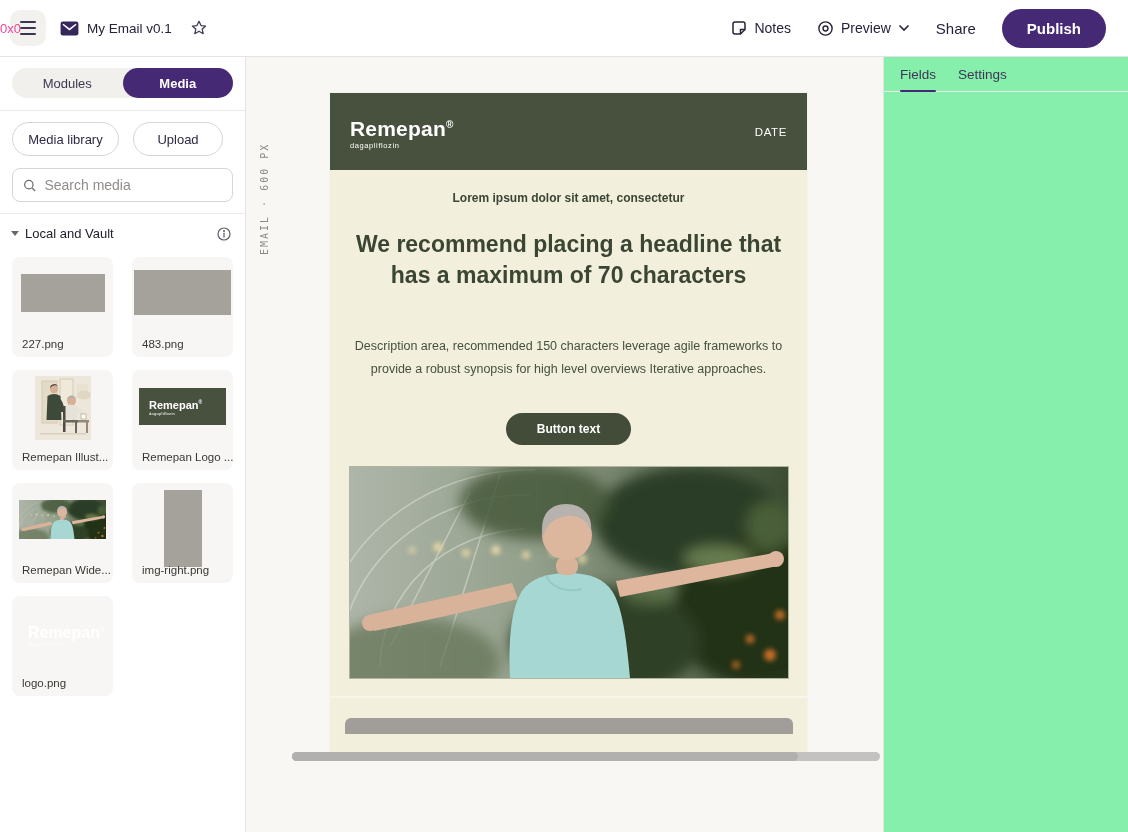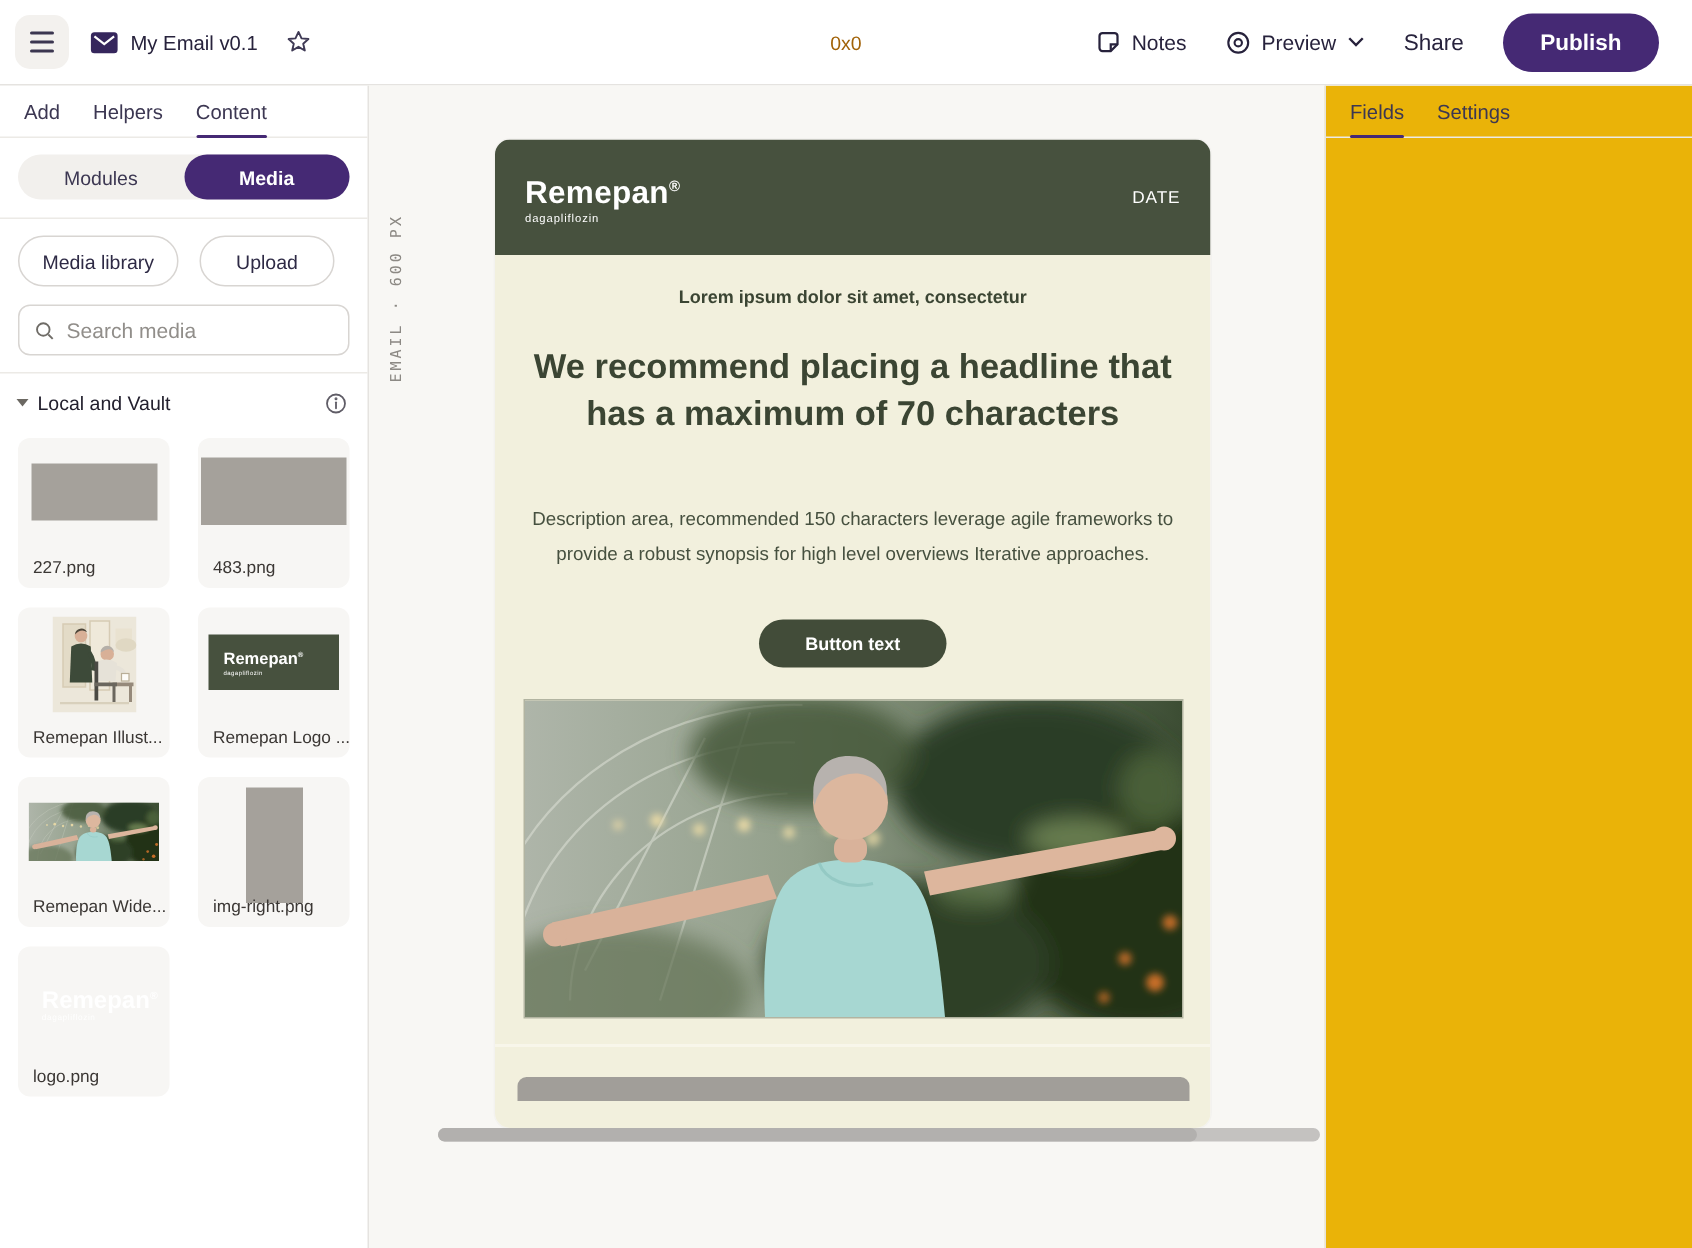--- a/index.html
+++ b/index.html
@@ -17,31 +17,31 @@
   body{font-family:"Liberation Sans","DejaVu Sans",sans-serif;background:#fff;color:var(--topbar-text);position:relative;}
 
   
   .topbar{height:57px;background:#fff;border-bottom:1px solid #e5e3e0;display:flex;align-items:center;position:relative;padding:0 22px 0 10px;}
   .tb-left{display:flex;align-items:center;}
   .hamburger-btn{width:36px;height:36px;border-radius:10px;background:#f3f1ee;display:flex;flex-direction:column;justify-content:center;align-items:center;gap:4px;cursor:pointer;border:none;}
   .hamburger-btn span{display:block;width:16px;height:2px;background:#3b3650;border-radius:1px;}
   .envelope{margin-left:14px;display:flex;align-items:center;}
   .doc-title{margin-left:8px;font-size:13.5px;font-weight:500;color:var(--topbar-text);}
   .star{margin-left:18px;display:flex;align-items:center;cursor:pointer;}
-  .tb-center{position:absolute;left:0;right:0;text-align:center;font-size:13px;color:#a16207;pointer-events:none;}
+  .tb-center{position:absolute;left:0;right:0;font-size:13px;color:#ec4899;pointer-events:none;}
   .tb-right{margin-left:auto;display:flex;align-items:center;gap:26px;position:relative;z-index:2;}
   .tb-item{display:flex;align-items:center;gap:7px;font-size:14px;color:var(--topbar-text);cursor:pointer;}
   .share-label{font-size:15px;font-weight:500;cursor:pointer;}
   .publish-btn{background:var(--accent-purple);color:#fff;border:none;border-radius:20px;height:39px;padding:0 25px;font-size:15px;font-weight:600;font-family:inherit;cursor:pointer;}
 
   
   .main{display:flex;height:775px;}
   .left-sidebar{width:246px;background:#fff;border-right:1px solid #e5e3e0;display:flex;flex-direction:column;}
   .canvas{flex:1;background:#f8f7f4;position:relative;overflow:hidden;}
-  .right-sidebar{width:245px;background:#eab308;border-left:1px solid #e5e3e0;text-align:right;}
+  .right-sidebar{width:245px;background:#86efac;border-left:1px solid #e5e3e0;text-align:right;}
 
   
   .tabs-row{height:35px;display:flex;align-items:center;gap:22px;padding:0 16px;border-bottom:1px solid #eceae6;}
   .tab{font-size:13.5px;color:#3c3752;cursor:pointer;position:relative;height:100%;display:flex;align-items:center;}
   .tab.active::after{content:"";position:absolute;left:0;right:0;bottom:-1px;height:2px;background:var(--accent-purple);border-radius:2px;}
 
   
   .toggle-wrap{margin:11px 12px 12px;background:#f2f0ed;border-radius:16px;height:30px;display:flex;}
   .toggle-opt{flex:1;display:flex;align-items:center;justify-content:center;font-size:13px;color:#3c3752;border-radius:16px;cursor:pointer;}
   .toggle-opt.active{background:var(--accent-purple);color:#fff;font-weight:600;}
@@ -78,21 +78,21 @@
   .t-logo .lg-sub{color:#fff;font-size:4px;letter-spacing:.3px;}
   .t-photo{width:87px;height:39px;margin-top:17px;}
   .t-port{width:38px;height:77px;margin-top:7px;}
   .t-logolight{margin-top:26px;display:flex;flex-direction:column;align-items:flex-start;padding-left:8px;}
   .t-logolight .lg-name{color:rgba(255,255,255,.95);font-weight:700;font-size:16px;line-height:16px;}
   .t-logolight .lg-name sup{font-size:7px;}
   .t-logolight .lg-sub{color:rgba(255,255,255,.9);font-size:5.5px;letter-spacing:.4px;}
 
   
   .ruler{position:absolute;left:13px;top:38px;height:160px;writing-mode:vertical-rl;transform:rotate(180deg);font-family:"DejaVu Sans Mono","Liberation Mono",monospace;font-size:10px;letter-spacing:2px;color:#8c8984;}
-  .email{position:absolute;left:84px;top:36px;width:477px;height:659px;overflow:hidden;box-shadow:0 0 0 1px rgba(0,0,0,0.02);border-radius:10px;}
+  .email{position:absolute;left:84px;top:36px;width:477px;height:659px;overflow:hidden;box-shadow:0 0 0 1px rgba(0,0,0,0.02);}
   .email-header{height:77px;background:var(--email-header-green);display:flex;align-items:center;padding:0 20px;}
   .brand .b-name{color:#fff;font-weight:700;font-size:21px;line-height:21px;letter-spacing:.2px;}
   .brand .b-name sup{font-size:10px;}
   .brand .b-sub{color:#fff;font-size:7.5px;letter-spacing:.6px;margin-top:2px;}
   .date-label{margin-left:auto;color:#fff;font-size:11.5px;font-weight:500;letter-spacing:.6px;}
   .email-body{height:582px;background:var(--email-body-cream);text-align:center;}
   .eyebrow{padding-top:21px;font-size:12px;font-weight:700;color:var(--email-text-green);}
   .headline{margin:24px auto 0;width:432px;font-size:23px;font-weight:700;line-height:31px;color:var(--email-text-green);}
   .desc{margin:44px auto 0;width:452px;font-size:12.5px;line-height:22.5px;color:#46503f;}
   .email-btn{display:inline-block;margin-top:33px;background:var(--email-button-green);color:#fff;font-size:12px;font-weight:700;border:none;border-radius:16px;height:32px;line-height:32px;padding:0 31px;font-family:inherit;cursor:pointer;}
@@ -235,25 +235,20 @@
         </svg>
     </div>
     <span class="share-label">Share</span>
     <button class="publish-btn">Publish</button>
   </div>
 </header>
 
 <div class="main">
 
   <aside class="left-sidebar">
-    <div class="tabs-row">
-      <span class="tab">Add</span>
-      <span class="tab">Helpers</span>
-      <span class="tab active">Content</span>
-    </div>
 
     <div class="toggle-wrap">
       <span class="toggle-opt">Modules</span>
       <span class="toggle-opt active">Media</span>
     </div>
     <div class="divider"></div>
 
     <div class="action-row">
       <button class="pill-btn lib">Media library</button>
       <button class="pill-btn up">Upload</button>

